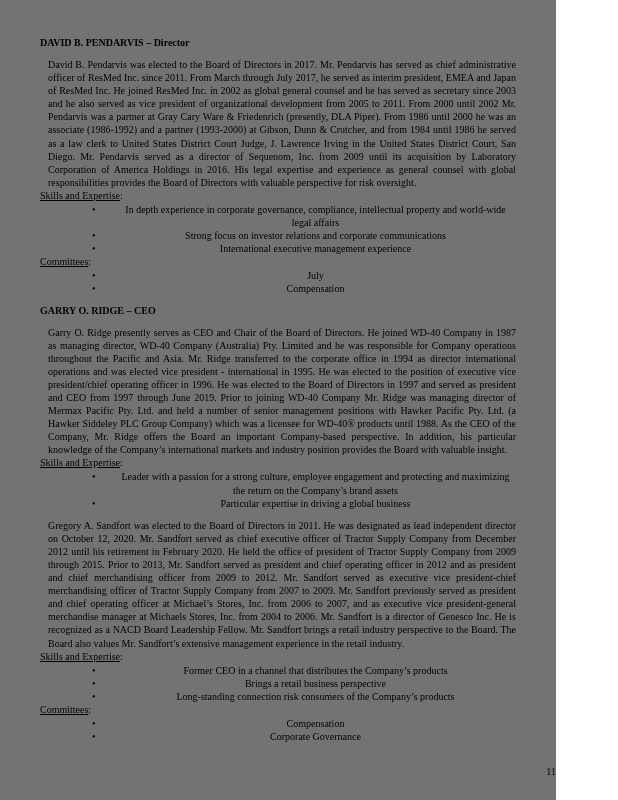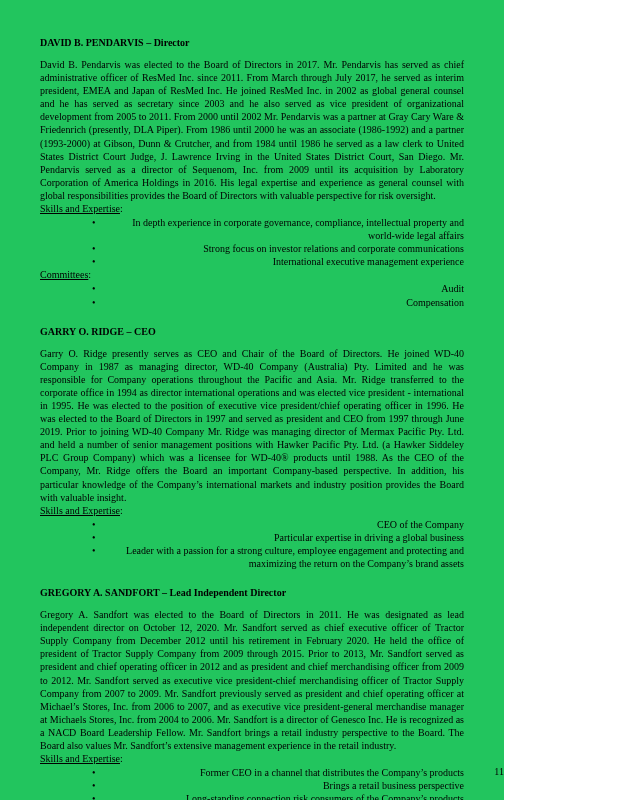--- a/index.html
+++ b/index.html
@@ -2,60 +2,60 @@
 <html><head>
 <meta charset="utf-8">
 <style>
   html, body {
     margin: 0;
     padding: 0;
     background: #ffffff;
   }
   .page {
     position: relative;
-    width: 504px;
+    width: 556px;
     height: 800px;
     box-sizing: border-box;
-    background: #22c55e;
+    background: #737373;
     font-family: "Liberation Serif", "DejaVu Serif", serif;
     font-size: 10px;
     color: #000000;
     padding: 36px 40px 0 40px;
     overflow: hidden;
   }
   .section-heading {
     font-size: 10px;
     font-weight: bold;
     margin: 0;
     line-height: 13px;
   }
   .section + .section .section-heading {
-    margin-top: 16px;
+    margin-top: 8px;
   }
   .bio {
-    margin: 9px 0 0 0;
+    margin: 9px 0 0 8px;
     text-align: justify;
     line-height: 13.1px;
   }
   .label-line {
     line-height: 13px;
   }
   .u {
     text-decoration: underline;
   }
   ul.bullet-list {
     margin: 1px 0 0 0;
     padding: 0;
     list-style: none;
     line-height: 13.1px;
   }
   ul.bullet-list li {
     position: relative;
     padding-left: 75px;
-    text-align: right;
+    text-align: center;
   }
   ul.bullet-list li::before {
     content: "\2022";
     position: absolute;
     left: 52px;
     top: 0;
   }
   .page-number {
     position: absolute;
     left: 0;
@@ -77,39 +77,37 @@
 
     <div class="label-line"><span class="u">Skills and Expertise</span><span>:</span></div>
     <ul class="bullet-list">
       <li>In depth experience in corporate governance, compliance, intellectual property and world-wide legal affairs</li>
       <li>Strong focus on investor relations and corporate communications</li>
       <li>International executive management experience</li>
     </ul>
 
     <div class="label-line"><span class="u">Committees</span><span>:</span></div>
     <ul class="bullet-list">
-      <li>Audit</li>
+      <li>July</li>
       <li>Compensation</li>
     </ul>
   </div>
 
   <div class="section">
     <h2 class="section-heading">GARRY O. RIDGE – CEO</h2>
     <p class="bio">Garry O. Ridge presently serves as CEO and Chair of the Board of Directors. He joined WD-40 Company in 1987 as managing director, WD-40 Company (Australia) Pty. Limited and he was responsible for Company operations throughout the Pacific and Asia. Mr. Ridge transferred to the corporate office in 1994 as director international operations and was elected vice president - international in 1995. He was elected to the position of executive vice president/chief operating officer in 1996. He was elected to the Board of Directors in 1997 and served as president and CEO from 1997 through June 2019. Prior to joining WD-40 Company Mr. Ridge was managing director of Mermax Pacific Pty. Ltd. and held a number of senior management positions with Hawker Pacific Pty. Ltd. (a Hawker Siddeley PLC Group Company) which was a licensee for WD-40® products until 1988. As the CEO of the Company, Mr. Ridge offers the Board an important Company-based perspective. In addition, his particular knowledge of the Company’s international markets and industry position provides the Board with valuable insight.</p>
 
     <div class="label-line"><span class="u">Skills and Expertise</span><span>:</span></div>
     <ul class="bullet-list">
-      <li>CEO of the Company</li>
+      <li>Leader with a passion for a strong culture, employee engagement and protecting and maximizing the return on the Company’s brand assets</li>
       <li>Particular expertise in driving a global business</li>
-      <li>Leader with a passion for a strong culture, employee engagement and protecting and maximizing the return on the Company’s brand assets</li>
     </ul>
   </div>
 
   <div class="section">
-    <h2 class="section-heading">GREGORY A. SANDFORT – Lead Independent Director</h2>
     <p class="bio">Gregory A. Sandfort was elected to the Board of Directors in 2011. He was designated as lead independent director on October 12, 2020. Mr. Sandfort served as chief executive officer of Tractor Supply Company from December 2012 until his retirement in February 2020. He held the office of president of Tractor Supply Company from 2009 through 2015. Prior to 2013, Mr. Sandfort served as president and chief operating officer in 2012 and as president and chief merchandising officer from 2009 to 2012. Mr. Sandfort served as executive vice president-chief merchandising officer of Tractor Supply Company from 2007 to 2009. Mr. Sandfort previously served as president and chief operating officer at Michael’s Stores, Inc. from 2006 to 2007, and as executive vice president-general merchandise manager at Michaels Stores, Inc. from 2004 to 2006. Mr. Sandfort is a director of Genesco Inc. He is recognized as a NACD Board Leadership Fellow. Mr. Sandfort brings a retail industry perspective to the Board. The Board also values Mr. Sandfort’s extensive management experience in the retail industry.</p>
 
     <div class="label-line"><span class="u">Skills and Expertise</span><span>:</span></div>
     <ul class="bullet-list">
       <li>Former CEO in a channel that distributes the Company’s products</li>
       <li>Brings a retail business perspective</li>
       <li>Long-standing connection risk consumers of the Company’s products</li>
     </ul>
 
     <div class="label-line"><span class="u">Committees</span><span>:</span></div>

